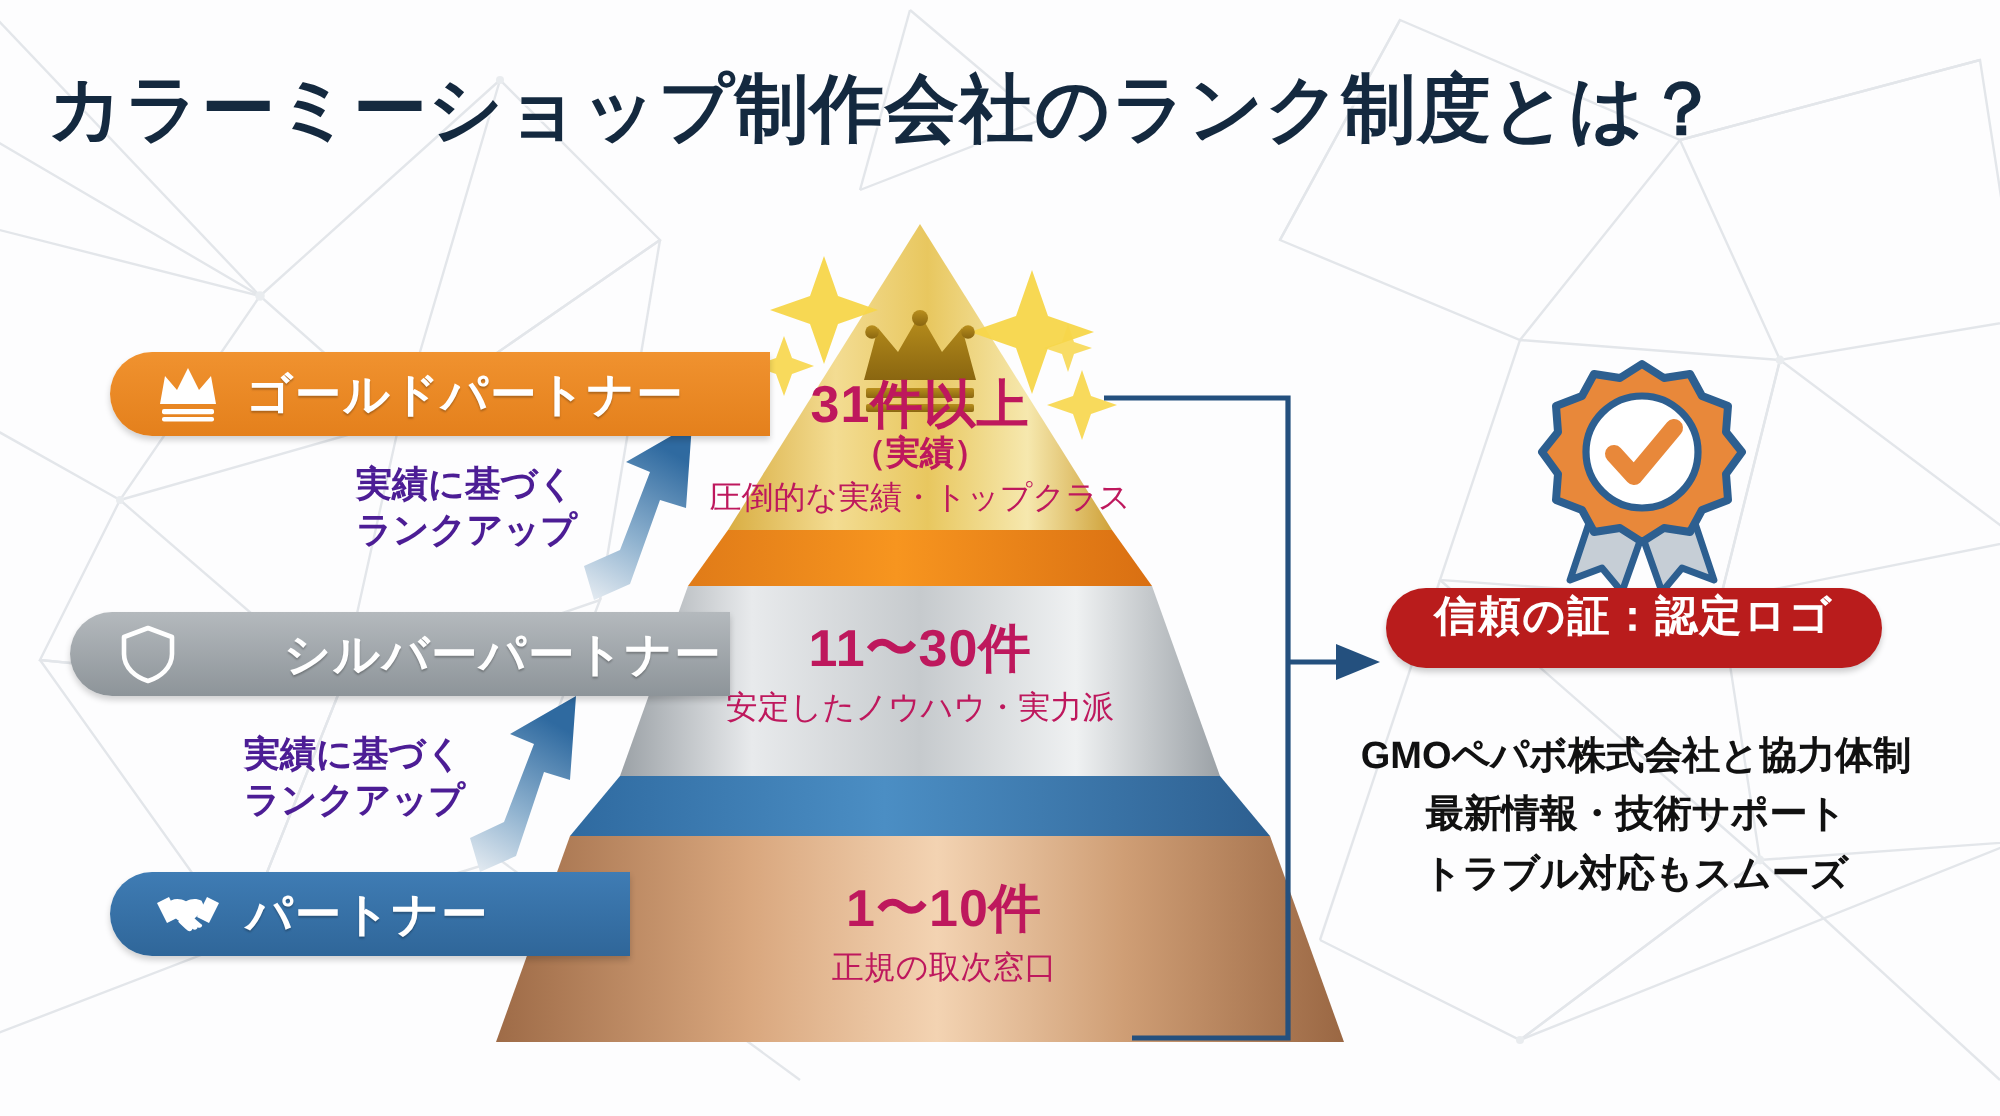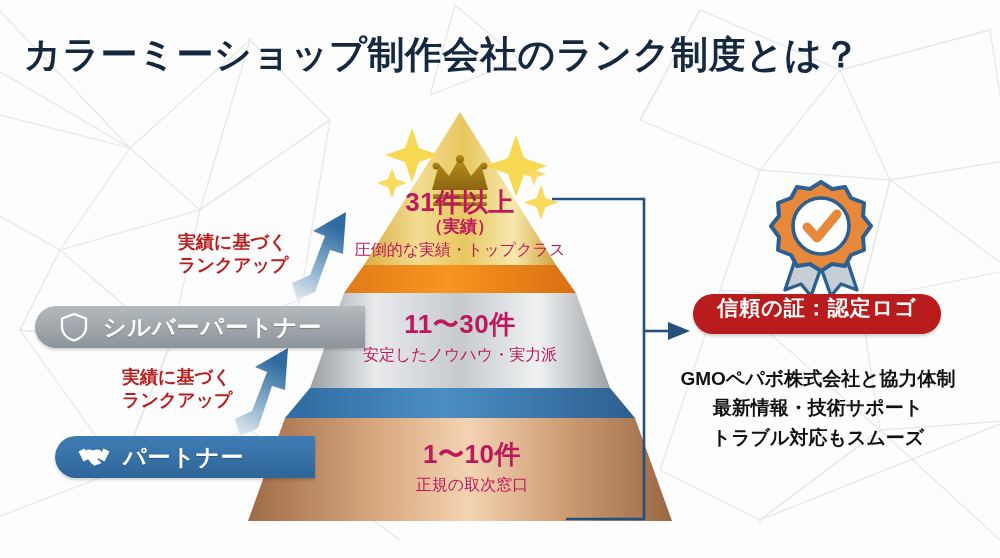--- a/index.html
+++ b/index.html
@@ -44,26 +44,26 @@
     box-shadow:0 2px 3px rgba(0,0,0,.18);
   }
   .banner .bicon{width:34px;height:30px;flex:0 0 34px;margin-right:12px;display:block;}
   .banner .blabel{
     color:#fff;font-size:23px;font-weight:bold;letter-spacing:1px;white-space:nowrap;
     text-shadow:0 1px 1px rgba(0,0,0,.25);
   }
   #banner-gold{left:55px;top:176px;width:330px;
     background:linear-gradient(180deg,#f0922f 0%,#e4801c 100%);}
   #banner-silver{left:35px;top:306px;width:330px;
-    background:linear-gradient(180deg,#b4b9bd 0%,#8d9499 100%);}
+    background:linear-gradient(180deg,#b4b9bd 0%,#8d9499 100%);gap:39px;}
   #banner-partner{left:55px;top:436px;width:260px;
     background:linear-gradient(180deg,#3f7cb4 0%,#2f6699 100%);align-items:center;}
 
   
-  .rankup{position:absolute;z-index:5;text-align:left;color:#b91c1c;
+  .rankup{position:absolute;z-index:5;text-align:left;color:#4c1d95;
     font-size:18px;font-weight:bold;line-height:1.28;white-space:nowrap;}
   #rankup-1{left:178px;top:231px;}
   #rankup-2{left:122px;top:366px;}
 
   
   #badge-wrap{position:absolute;left:757px;top:178px;width:128px;height:118px;z-index:5;}
   #cert-pill{
     position:absolute;left:693px;top:294px;width:248px;height:40px;z-index:5;
     background:#b91c1c;border-radius:20px;display:flex;align-items:flex-start;justify-content:center;
     box-shadow:0 2px 3px rgba(0,0,0,.2);
@@ -223,20 +223,28 @@
   <div id="silver-text" class="tier-text">
     <div class="tier-main">11〜30件</div>
     <div class="tier-desc" style="margin-top:6px">安定したノウハウ・実力派</div>
   </div>
 
   <div id="bronze-text" class="tier-text">
     <div class="tier-main">1〜10件</div>
     <div class="tier-desc" style="margin-top:6px">正規の取次窓口</div>
   </div>
 
+  <div id="banner-gold" class="banner">
+    <svg class="bicon" viewBox="0 0 34 30">
+      <path d="M3,20 l2.5,-14 l6,7 l5.5,-11 l5.5,11 l6,-7 l2.5,14 z" fill="#ffffff"></path>
+      <rect x="4" y="22.5" width="26" height="2.6" rx="1" fill="#ffffff"></rect>
+      <rect x="4" y="26.5" width="26" height="2.2" rx="1" fill="#ffffff"></rect>
+    </svg>
+    <span class="blabel">ゴールドパートナー</span>
+  </div>
 
   <div id="banner-silver" class="banner">
     <svg class="bicon" viewBox="0 0 34 30">
       <path d="M17,2 L29,6.5 V15 C29,22 23,26.6 17,28.5 C11,26.6 5,22 5,15 V6.5 Z" fill="none" stroke="#ffffff" stroke-width="2.3" stroke-linejoin="round"></path>
     </svg>
     <span class="blabel">シルバーパートナー</span>
   </div>
 
   <div id="banner-partner" class="banner">
     <svg class="bicon" viewBox="0 0 34 30">

